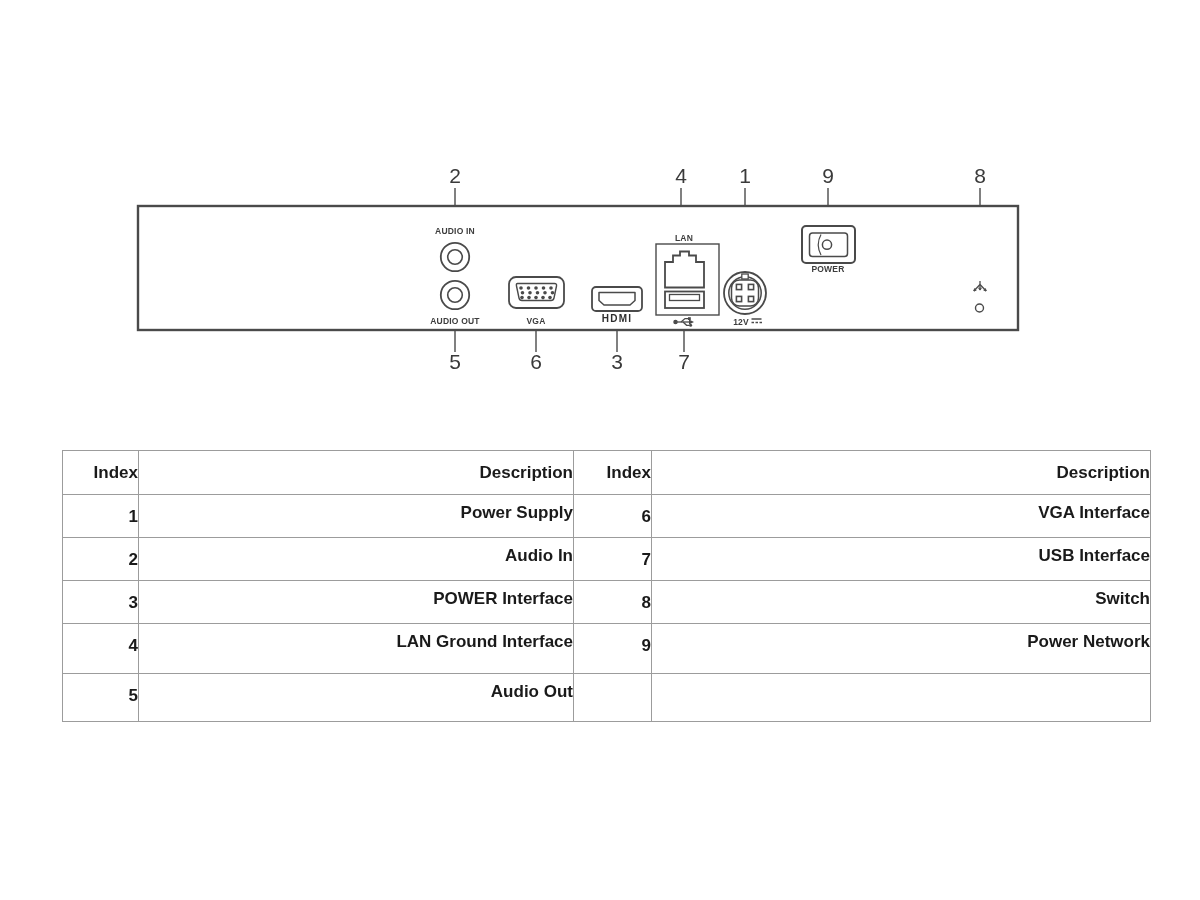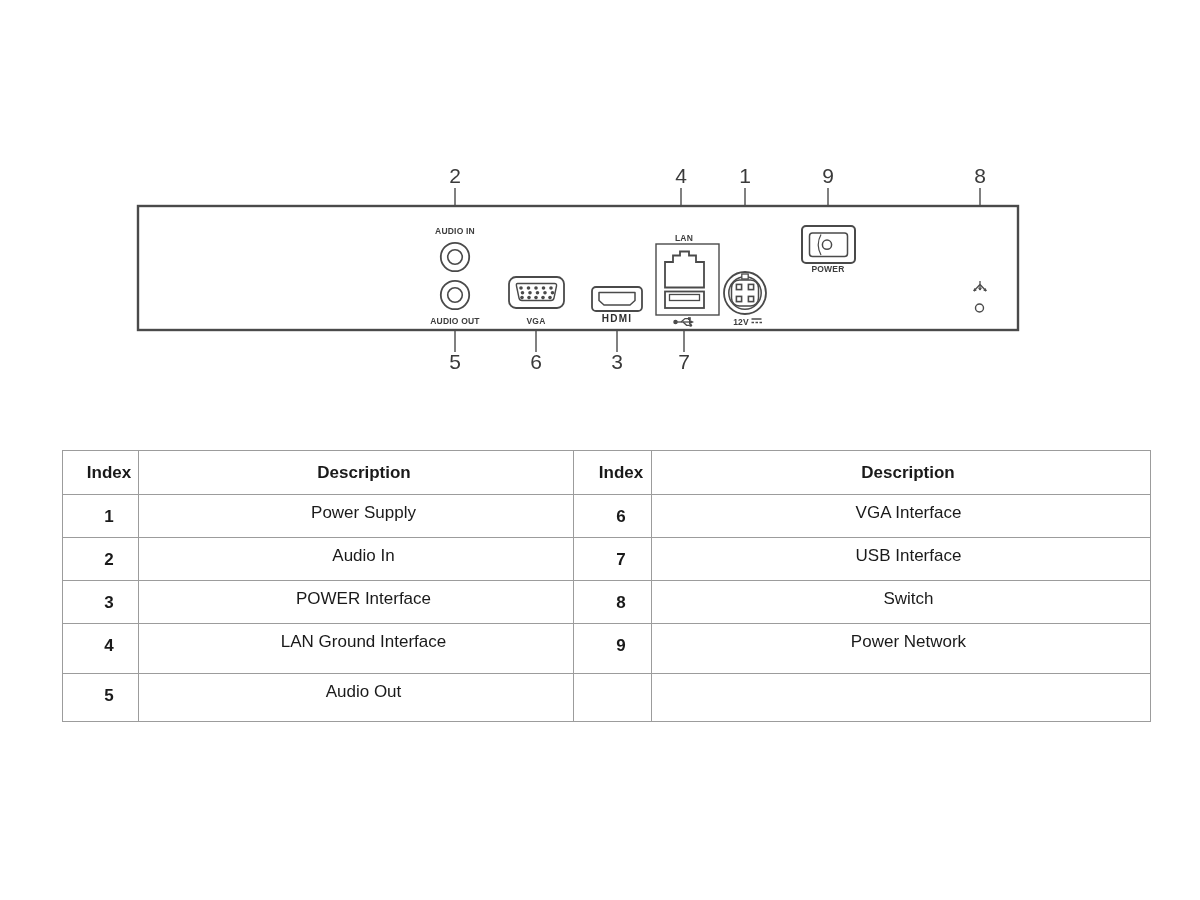--- a/index.html
+++ b/index.html
@@ -49,36 +49,36 @@
     position: absolute;
     left: 62px;
     top: 450px;
     width: 1088px;
     border-collapse: collapse;
     table-layout: fixed;
     font-size: 17px;
   }
   .index-table th, .index-table td {
     border: 1px solid #9c9c9c;
-    text-align: center;
+    text-align: right;
     overflow: hidden;
     white-space: nowrap;
   }
   .index-table th {
     font-weight: bold;
     vertical-align: middle;
     padding: 0 0 0 17px;
   }
   .index-table td.idx {
     font-weight: bold;
     vertical-align: top;
     padding: 12px 0 0 17px;
   }
   .index-table td.desc {
-    font-weight: normal;
+    font-weight: bold;
     vertical-align: top;
     padding: 8px 0 0 15px;
     border-radius: 15px;
   }
   col.c-idx1 { width: 76px; }
   col.c-desc1 { width: 435px; }
   col.c-idx2 { width: 78px; }
   col.c-desc2 { width: 499px; }
 </style>
 </head>

